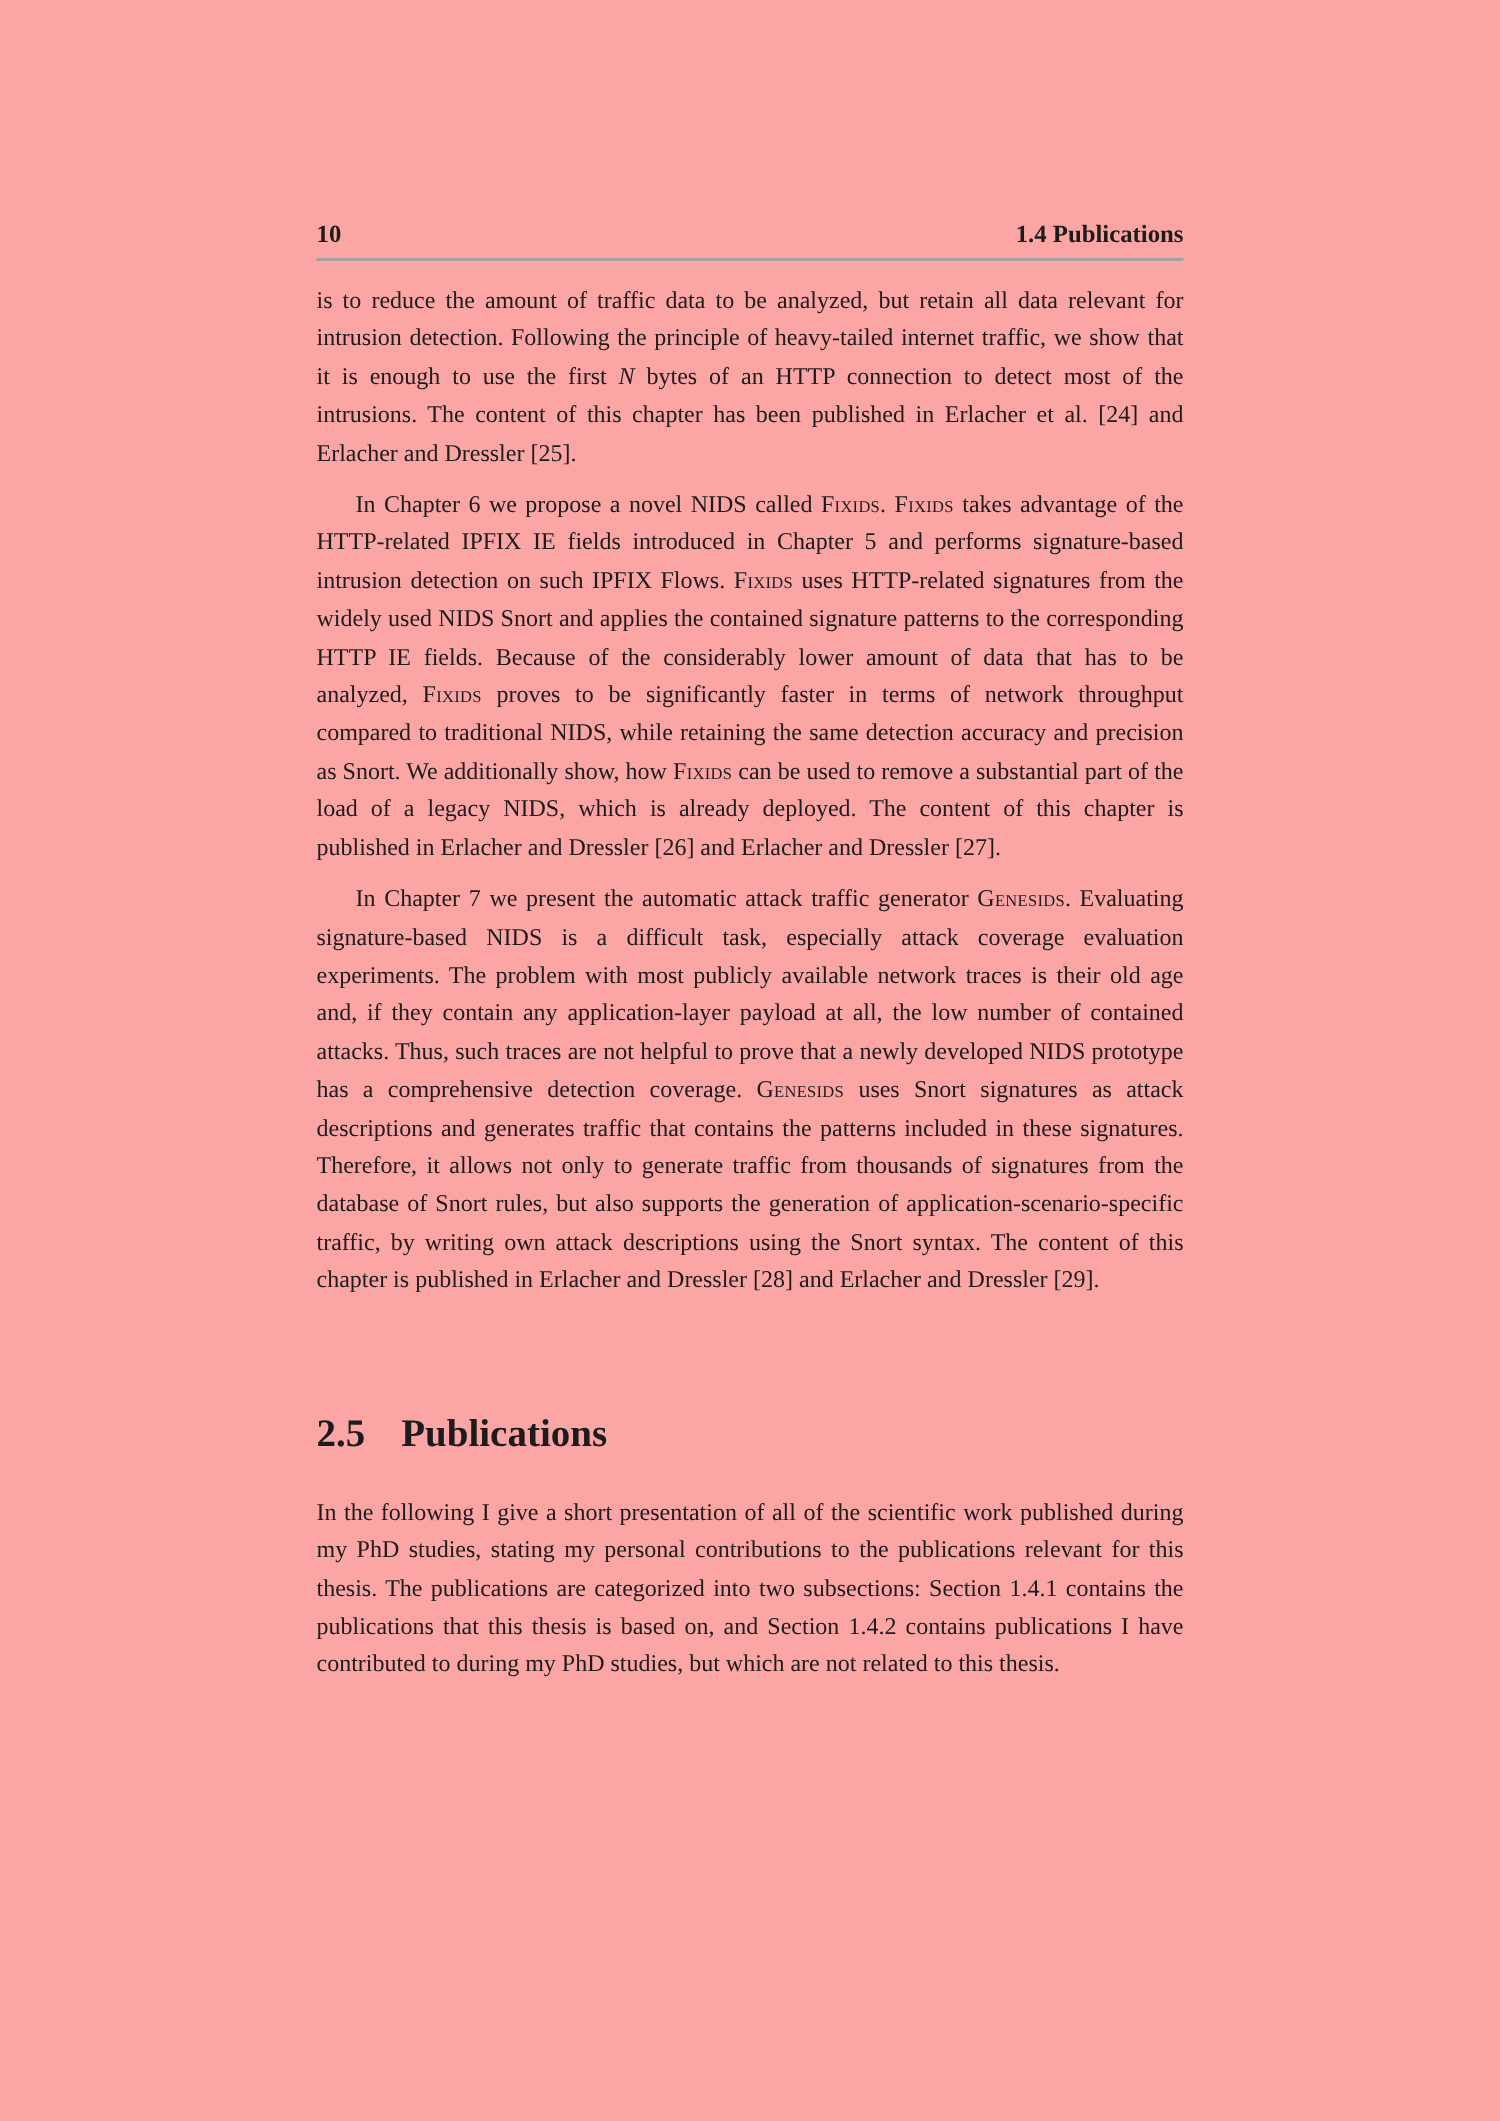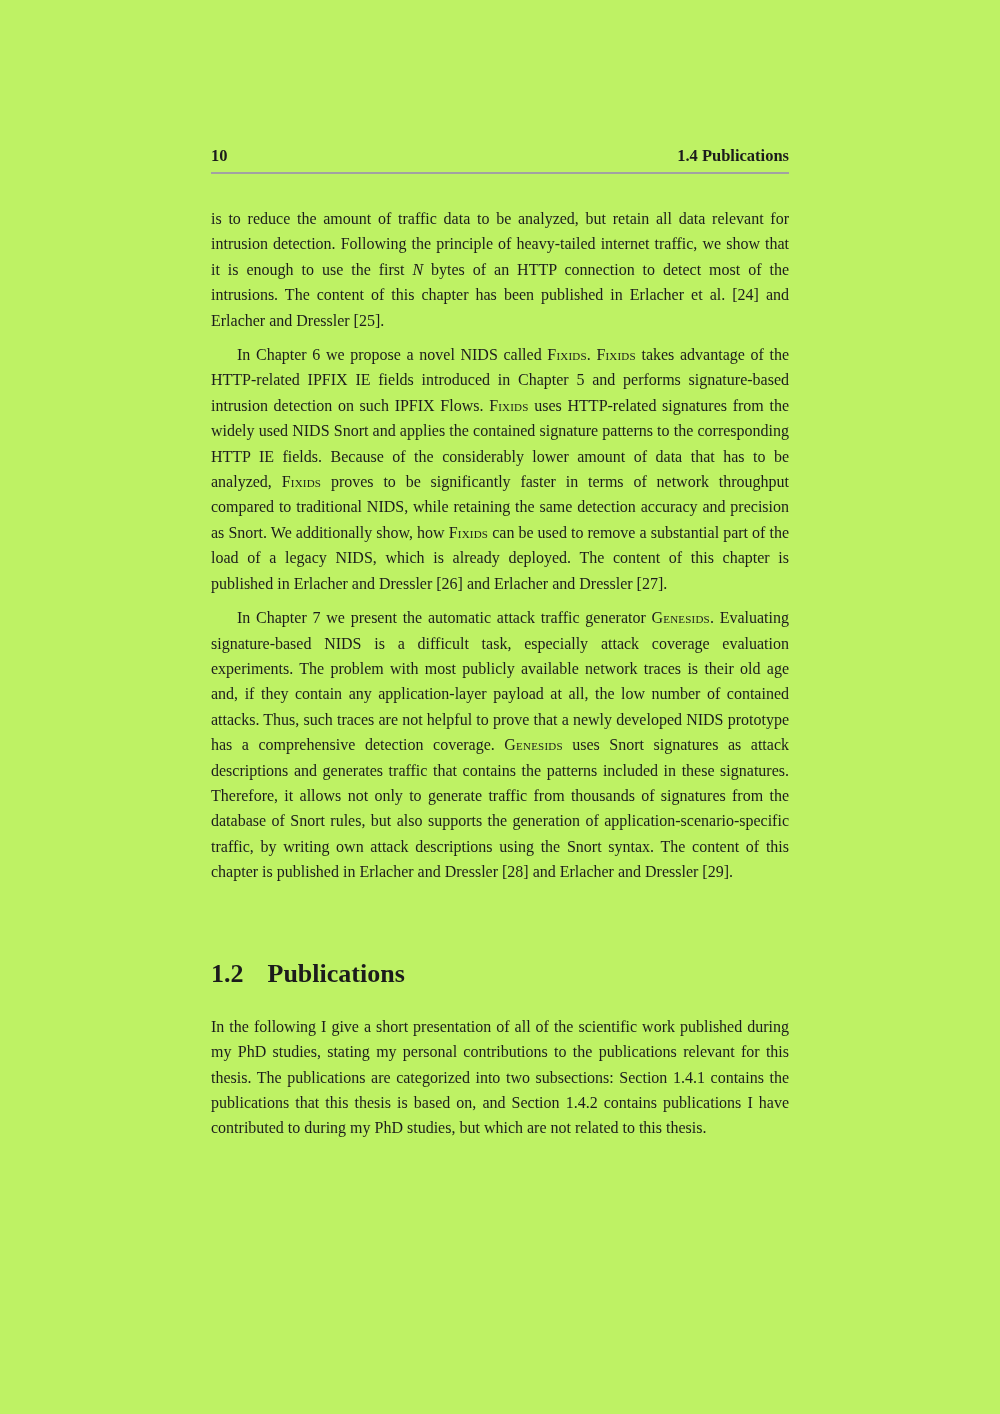--- a/index.html
+++ b/index.html
@@ -5,42 +5,42 @@
 <style>
   html, body {
     margin: 0;
     padding: 0;
     background: #ffffff;
   }
   .page {
     position: relative;
     width: 1000px;
     height: 1414px;
-    background: #bef264;
+    background: #fca5a5;
     overflow: hidden;
     font-family: "Liberation Serif", "DejaVu Serif", serif;
     color: #1c1c1c;
   }
   .text-block {
     position: absolute;
     left: 211px;
     top: 146px;
     width: 578px;
   }
   .page-header {
     display: flex;
     justify-content: space-between;
     align-items: baseline;
     font-weight: bold;
     font-size: 16.5px;
     padding-bottom: 6px;
     border-bottom: 2px solid #a2a2a2;
   }
   .page-body {
-    margin-top: 32px;
+    margin-top: 14px;
   }
   .para {
     margin: 0 0 9px 0;
     font-size: 16px;
     line-height: 25.4px;
     text-align: justify;
     text-justify: inter-word;
   }
   .para.indent {
     text-indent: 26px;
@@ -72,20 +72,20 @@
 
     <main class="page-body">
 
       <p class="para"><span>is to reduce the amount of traffic data to be analyzed, but retain all data relevant for intrusion detection. Following the principle of heavy-tailed internet traffic, we show that it is enough to use the first </span><span class="seg-i">N</span><span> bytes of an HTTP connection to detect most of the intrusions. The content of this chapter has been published in Erlacher et al. [24] and Erlacher and Dressler [25].</span></p>
 
       <p class="para indent"><span>In </span><span class="seg-b">Chapter 6</span><span> we propose a novel NIDS called </span><span class="seg-sc">Fixids</span><span>. </span><span class="seg-sc">Fixids</span><span> takes advantage of the HTTP-related IPFIX IE fields introduced in Chapter 5 and performs signature-based intrusion detection on such IPFIX Flows. </span><span class="seg-sc">Fixids</span><span> uses HTTP-related signatures from the widely used NIDS Snort and applies the contained signature patterns to the corresponding HTTP IE fields. Because of the considerably lower amount of data that has to be analyzed, </span><span class="seg-sc">Fixids</span><span> proves to be significantly faster in terms of network throughput compared to traditional NIDS, while retaining the same detection accuracy and precision as Snort. We additionally show, how </span><span class="seg-sc">Fixids</span><span> can be used to remove a substantial part of the load of a legacy NIDS, which is already deployed. The content of this chapter is published in Erlacher and Dressler [26] and Erlacher and Dressler [27].</span></p>
 
       <p class="para indent"><span>In </span><span class="seg-b">Chapter 7</span><span> we present the automatic attack traffic generator </span><span class="seg-sc">Genesids</span><span>. Evaluating signature-based NIDS is a difficult task, especially attack coverage evaluation experiments. The problem with most publicly available network traces is their old age and, if they contain any application-layer payload at all, the low number of contained attacks. Thus, such traces are not helpful to prove that a newly developed NIDS prototype has a comprehensive detection coverage. </span><span class="seg-sc">Genesids</span><span> uses Snort signatures as attack descriptions and generates traffic that contains the patterns included in these signatures. Therefore, it allows not only to generate traffic from thousands of signatures from the database of Snort rules, but also supports the generation of application-scenario-specific traffic, by writing own attack descriptions using the Snort syntax. The content of this chapter is published in Erlacher and Dressler [28] and Erlacher and Dressler [29].</span></p>
 
       <h2 class="section-heading">
-        <span class="sec-num">1.2</span><span class="sec-title">Publications</span>
+        <span class="sec-num">2.5</span><span class="sec-title">Publications</span>
       </h2>
 
       <p class="para"><span>In the following I give a short presentation of all of the scientific work published during my PhD studies, stating my personal contributions to the publications relevant for this thesis. The publications are categorized into two subsections: Section 1.4.1 contains the publications that this thesis is based on, and Section 1.4.2 contains publications I have contributed to during my PhD studies, but which are not related to this thesis.</span></p>
 
     </main>
   </div>
 </div>
 
 </body></html>

